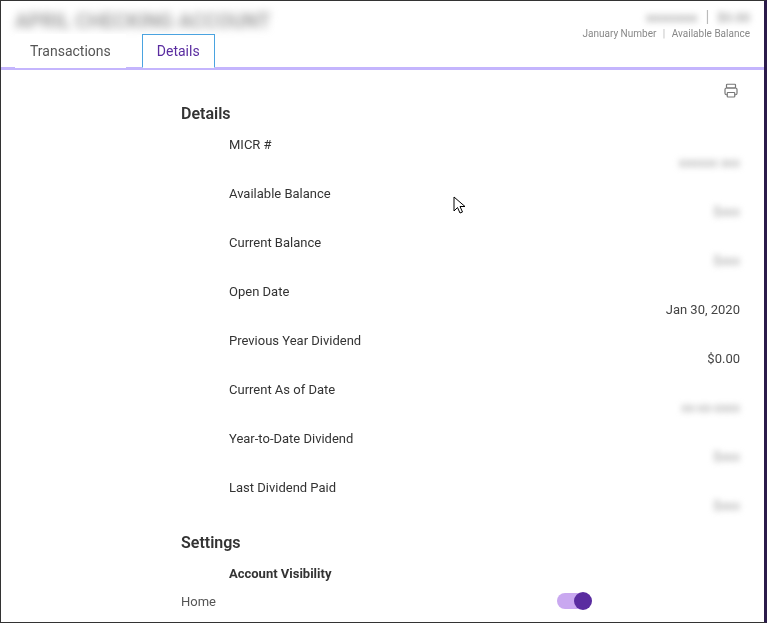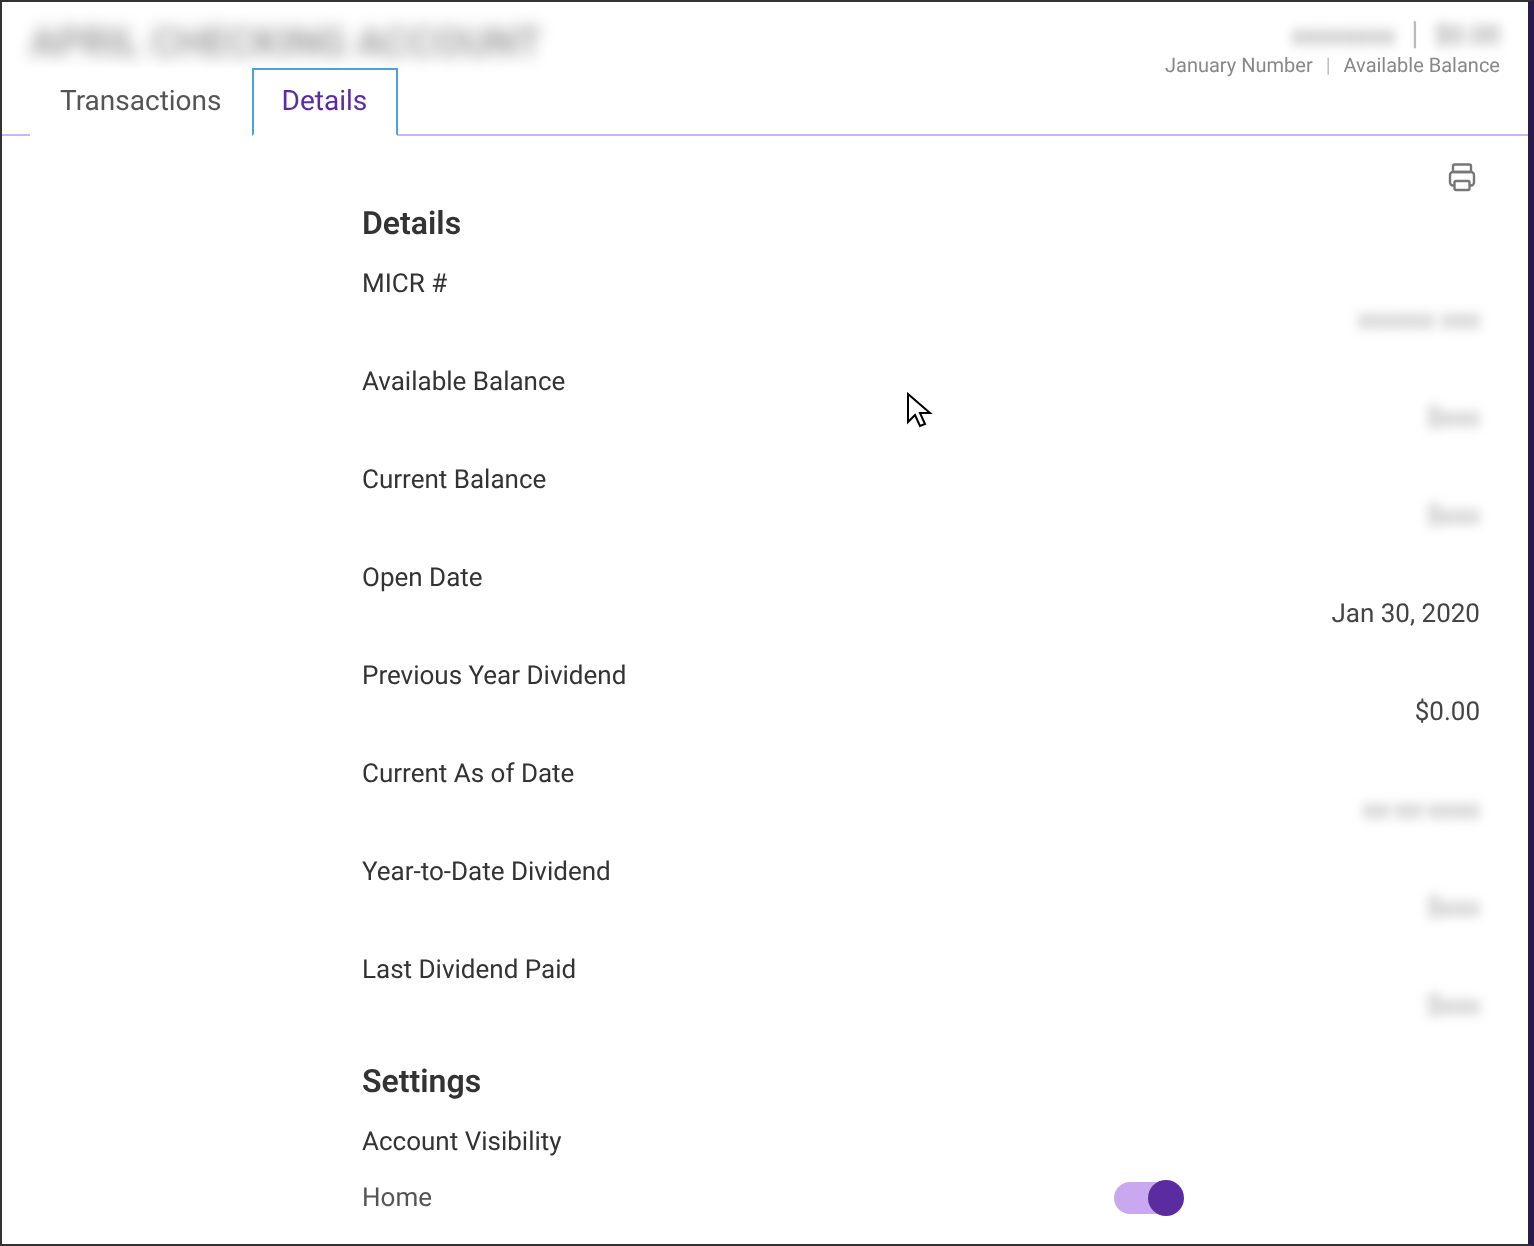--- a/index.html
+++ b/index.html
@@ -49,23 +49,23 @@
     margin-top: 2px;
   }
   .hr-sep { margin: 0 4px; color: #bbb; }
   .last-updated {
     font-size: 12px;
     color: #555;
     padding: 6px 14px 10px 14px;
   }
   .tabs {
     padding: 0 14px;
-    border-bottom: 1px solid #c4b5fd;
+    border-bottom: 3px solid #c4b5fd;
     display: flex;
-    gap: 0;
+    gap: 16px;
   }
   .tab {
     font-size: 14px;
     color: #555;
     padding: 8px 14px;
     cursor: pointer;
     border: 1px solid transparent;
     border-bottom: none;
     position: relative;
     top: 1px;
@@ -90,20 +90,21 @@
     font-size: 16px;
     font-weight: 600;
     color: #333;
     margin: 20px 0 14px 0;
   }
   .field { margin-bottom: 16px; }
   .field-label {
     font-size: 13px;
     color: #333;
     margin-bottom: 3px;
+    margin-left: 48px;
   }
   .field-value {
     font-size: 13px;
     color: #444;
     text-align: right;
   }
   .field-value.blurred {
     filter: blur(3px);
     color: #999;
     user-select: none;
@@ -218,21 +219,21 @@
       <div class="field-value blurred">$xxx</div>
     </div>
 
     <div class="field">
       <div class="field-label">Last Dividend Paid</div>
       <div class="field-value blurred">$xxx</div>
     </div>
 
     <div class="section-title">Settings</div>
 
-    <div class="field-label" style="margin-bottom:12px;">Account Visibility</div>
+    <div class="field-label" style="margin-bottom:12px;font-weight:bold;">Account Visibility</div>
 
     <div class="settings-row">
       <span>Home</span>
       <div class="toggle">
         <div class="toggle-knob">
           
         </div>
       </div>
     </div>
 

